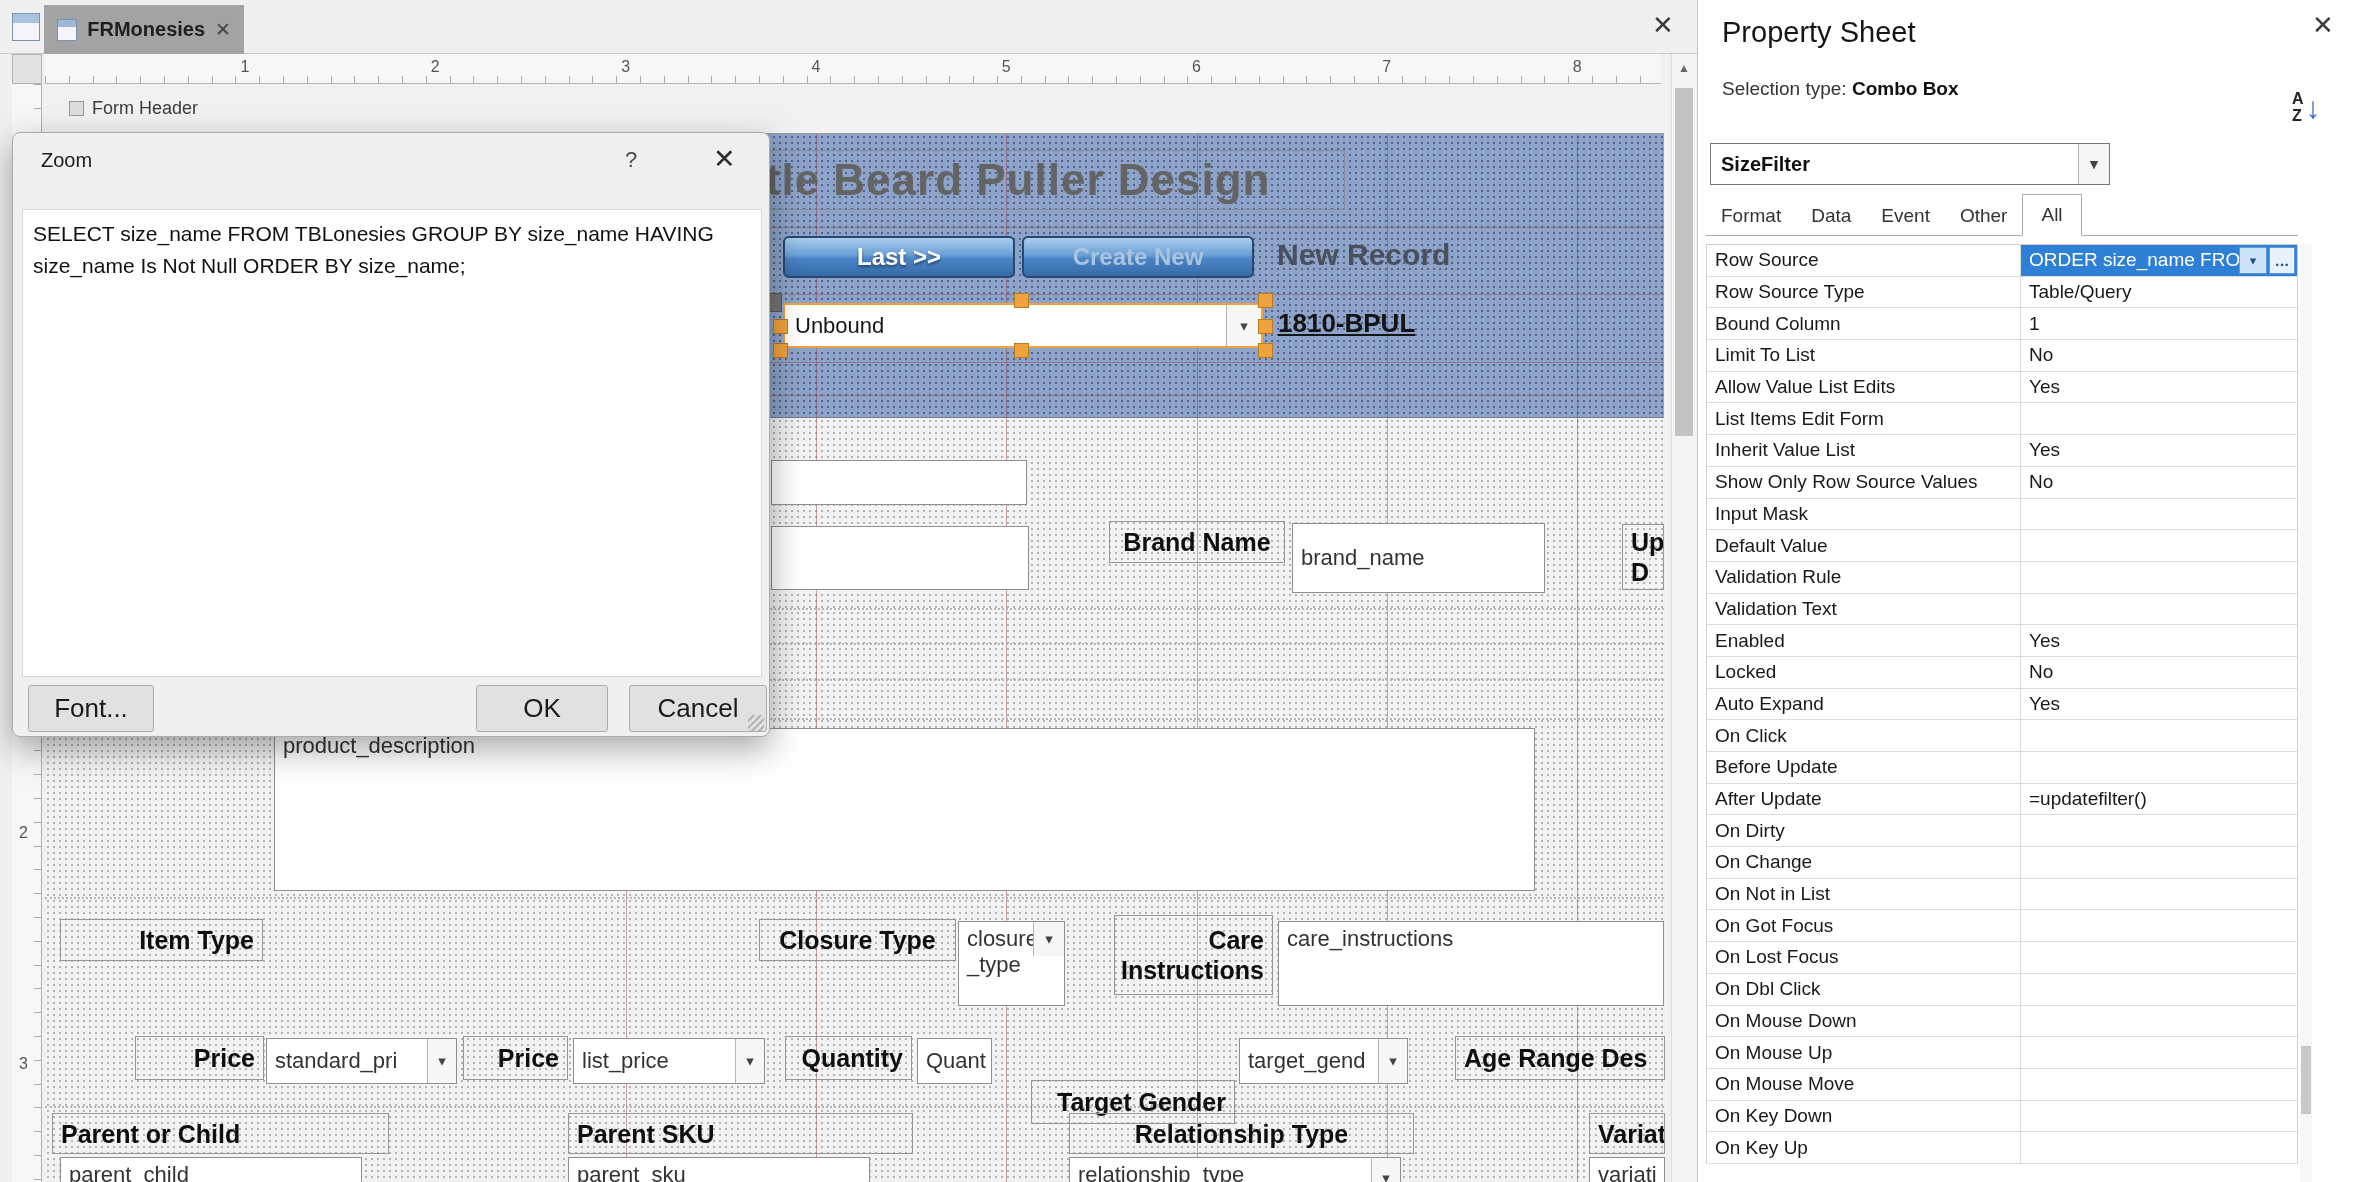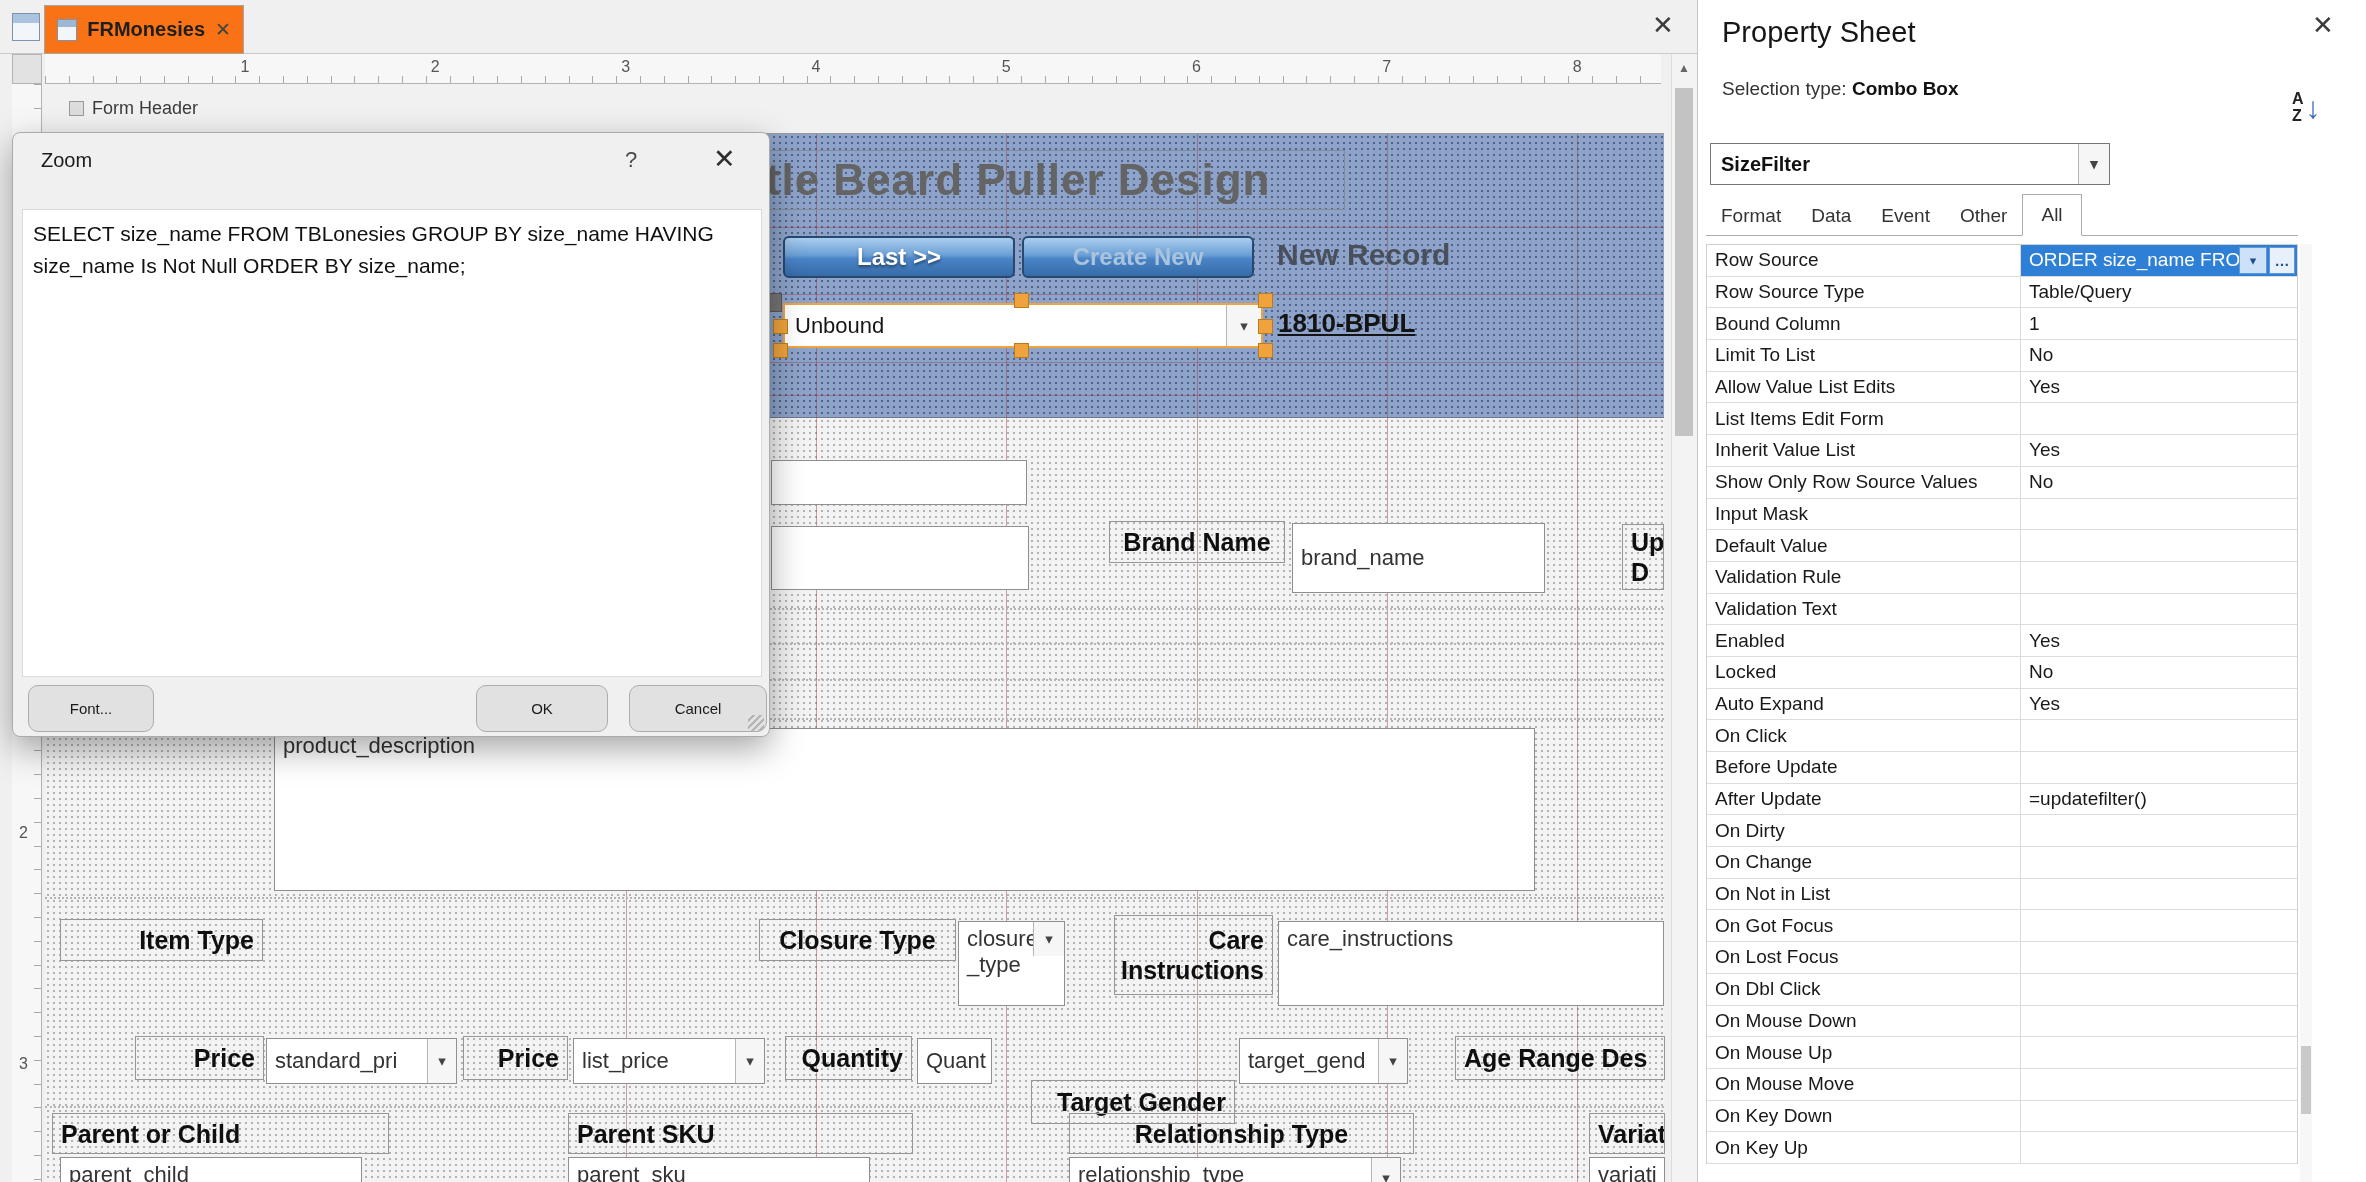--- a/index.html
+++ b/index.html
@@ -1,21 +1,21 @@
 <!DOCTYPE html>
 <html><head>
 <meta charset="utf-8">
 <style>
   html,body{margin:0;padding:0;background:#fff;font-family:"Liberation Sans",sans-serif;}
   #app{position:relative;width:2366px;height:1182px;overflow:hidden;background:#f0f0f0;}
 
   
   .tabbar{position:absolute;left:0;top:0;width:1697px;height:54px;background:#f0f0f0;border-bottom:1px solid #c9c9c9;box-sizing:border-box;}
   .app-icon{position:absolute;left:12px;top:13px;width:28px;height:28px;border:1px solid #7d93ad;background:linear-gradient(#aac4e0 0 9px,#f2f6fa 9px);box-sizing:border-box;}
-  .doc-tab{position:absolute;left:44px;top:5px;width:200px;height:49px;background:#f97316;border:1px solid #a6a6a6;display:flex;align-items:center;gap:10px;padding:0 12px;box-sizing:border-box;}
+  .doc-tab{position:absolute;left:44px;top:5px;width:200px;height:49px;background:#a3a3a3;border:1px solid #a6a6a6;display:flex;align-items:center;gap:10px;padding:0 12px;box-sizing:border-box;}
   .tab-icon{width:22px;height:22px;border:1px solid #7d93ad;background:linear-gradient(#9db7d4 0 7px,#f2f6fa 7px);box-sizing:border-box;}
   .tab-label{font-size:20px;font-weight:bold;color:#1e1e1e;}
   .tab-close{font-size:19px;color:#444;margin-left:auto;cursor:default;}
   .win-close{position:absolute;left:1652px;top:10px;font-size:26px;color:#3c3c3c;}
 
   
   .corner{position:absolute;left:12px;top:54px;width:30px;height:30px;background:#e2e2e2;border:1px solid #b3b3b3;box-sizing:border-box;}
   .h-ruler{position:absolute;left:45px;top:54px;width:1616px;height:30px;background-color:#f7f7f7;border-bottom:1px solid #b3b3b3;box-sizing:border-box;
     background-image:repeating-linear-gradient(to right,#a9a9a9 0 1px,transparent 1px 23.8px);background-size:100% 7px;background-position:0 100%;background-repeat:no-repeat;}
   .h-num{position:absolute;top:4px;transform:translateX(-50%);font-size:16px;color:#555;}
@@ -82,21 +82,21 @@
   .ps-value.selval{background:#2e7fd6;color:#fff;padding-right:62px;}
   .val-dd{position:absolute;right:30px;top:2px;bottom:2px;width:28px;background:#cde2f8;border:1px solid #5f97d8;color:#1c4f8d;display:flex;align-items:center;justify-content:center;font-size:13px;box-sizing:border-box;}
   .val-bld{position:absolute;right:2px;top:2px;bottom:2px;width:26px;background:#e7f0fb;border:1px solid #5f97d8;color:#1c4f8d;display:flex;align-items:center;justify-content:center;font-size:15px;font-weight:bold;box-sizing:border-box;}
 
   
   .dlg{position:absolute;left:12px;top:132px;width:758px;height:605px;background:#f0f0f0;border:1px solid #a7abb0;border-radius:8px;box-shadow:0 12px 34px rgba(0,0,0,.35);z-index:50;box-sizing:border-box;}
   .dlg-title{position:absolute;left:28px;top:16px;font-size:20px;color:#1b1b1b;}
   .dlg-help{position:absolute;left:612px;top:14px;font-size:22px;color:#4a4a4a;}
   .dlg-close{position:absolute;left:700px;top:10px;font-size:27px;color:#2e2e2e;}
   .dlg-text{position:absolute;left:9px;top:76px;width:740px;height:468px;background:#fff;border:1px solid #dadada;box-sizing:border-box;padding:8px 10px;font-size:21px;color:#101010;line-height:1.5;white-space:pre-wrap;}
-  .dlg-btn{position:absolute;height:47px;background:#e1e1e1;border:1px solid #adadad;font-size:15px;color:#1a1a1a;display:flex;align-items:center;justify-content:center;border-radius:10px;box-sizing:border-box;}
+  .dlg-btn{position:absolute;height:47px;background:#e1e1e1;border:1px solid #adadad;font-size:26px;color:#1a1a1a;display:flex;align-items:center;justify-content:center;border-radius:3px;box-sizing:border-box;}
   #btn-font{left:15px;top:552px;width:126px;}
   #btn-ok{left:463px;top:552px;width:132px;}
   #btn-cancel{left:616px;top:552px;width:138px;}
   .dlg-grip{position:absolute;right:5px;bottom:5px;width:16px;height:16px;background:repeating-linear-gradient(135deg,transparent 0 3px,#b4b4b4 3px 5px);}
 </style>
 </head>
 <body>
 
 <div id="app">
 

